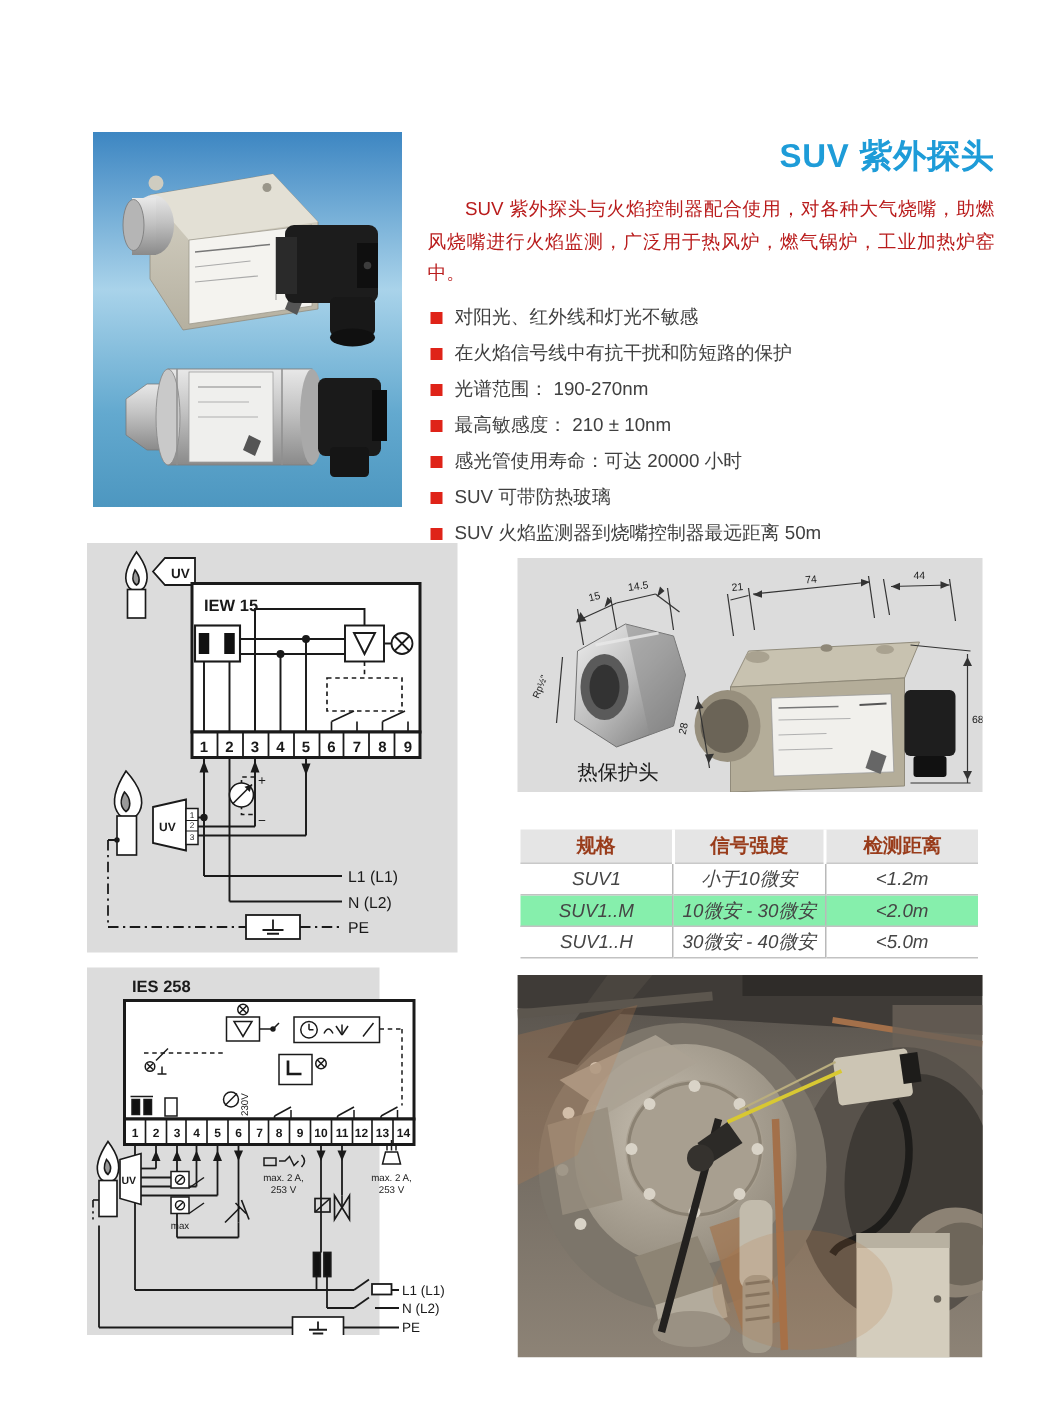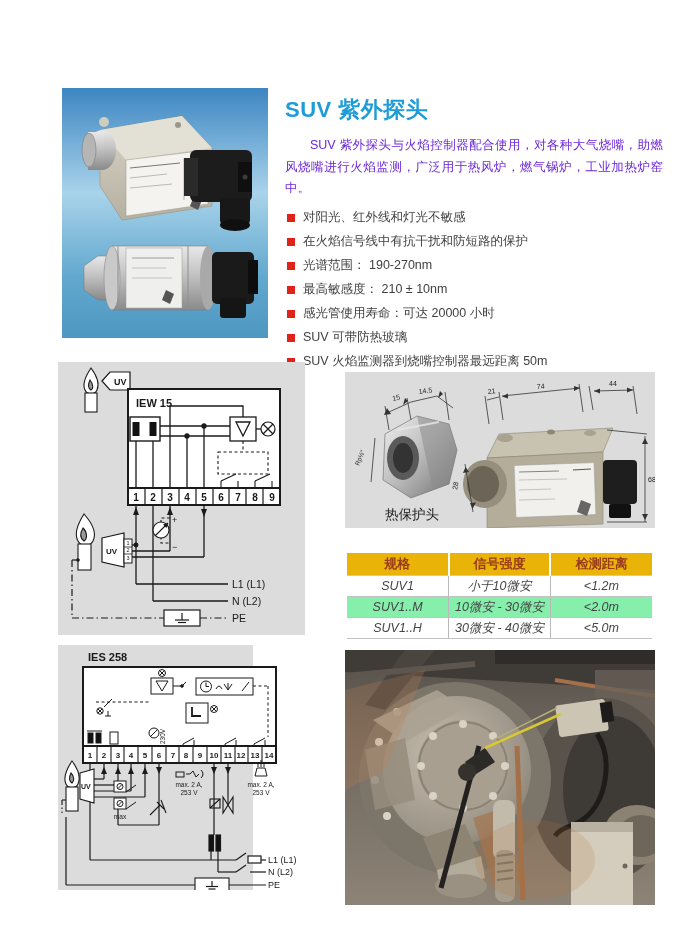--- a/index.html
+++ b/index.html
@@ -7,25 +7,26 @@
     position:relative;width:700px;height:950px;background:#ffffff;
     font-family:"Liberation Sans","DejaVu Sans",sans-serif;color:#3d3d3d;
     overflow:hidden;
   }
   .abs{position:absolute;}
   
   #product-photo{left:62px;top:88px;width:206px;height:250px;}
   
   #intro{left:285px;top:86px;width:378px;}
   #intro h1{
-    margin:9px 0 10px 0;font-size:22px;font-weight:bold;color:#1e9cd8;
+    margin:3px 0 10px 0;font-size:22px;font-weight:bold;color:#1e9cd8;
     letter-spacing:0.5px;
+    text-align:right;
   }
   #intro p{
-    margin:0 0 10px 0;font-size:12.5px;line-height:1.72;color:#6d28d9;
+    margin:0 0 10px 0;font-size:12.5px;line-height:1.72;color:#b91c1c;
     text-indent:2em;text-align:justify;
   }
   ul.bullets{list-style:none;margin:2px 0 0 0;padding:0;text-align:center;}
   ul.bullets li{
     display:flex;align-items:flex-start;font-size:12.5px;color:#3f3f3f;
     line-height:1.25;margin:0 0 8.5px 0;
   }
   .bullet-sq{
     flex:0 0 auto;width:8px;height:8px;background:#df2318;margin:4px 8px 0 2px;
   }
@@ -34,21 +35,21 @@
   #panel-iew15{left:58px;top:362px;width:247px;height:273px;}
   #panel-tech{left:345px;top:372px;width:310px;height:156px;}
   #panel-ies258{left:58px;top:645px;width:195px;height:245px;}
   #install-photo{left:345px;top:650px;width:310px;height:255px;}
   svg{display:block;}
   
   #spec-table{left:347px;top:553px;width:305px;}
   table.spec{border-collapse:collapse;width:305px;table-layout:fixed;
     font-size:12.5px;color:#454545;}
   table.spec th{
-    background:#eab308;color:#993c1b;font-weight:bold;font-size:13px;
+    background:#e5e5e5;color:#993c1b;font-weight:bold;font-size:13px;
     height:22px;border-left:2px solid #ffffff;border-bottom:1px solid #c9c9c9;
     padding:0;text-align:center;
   }
   table.spec th:first-child{border-left:none;}
   table.spec td{
     height:20px;text-align:center;padding:0;
     border-left:1px solid #b9b9b9;border-bottom:1px solid #c2c2c2;font-style:italic;
   }
   table.spec td:first-child{border-left:none;}
   table.spec tr.alt td{background:#86efac;}

